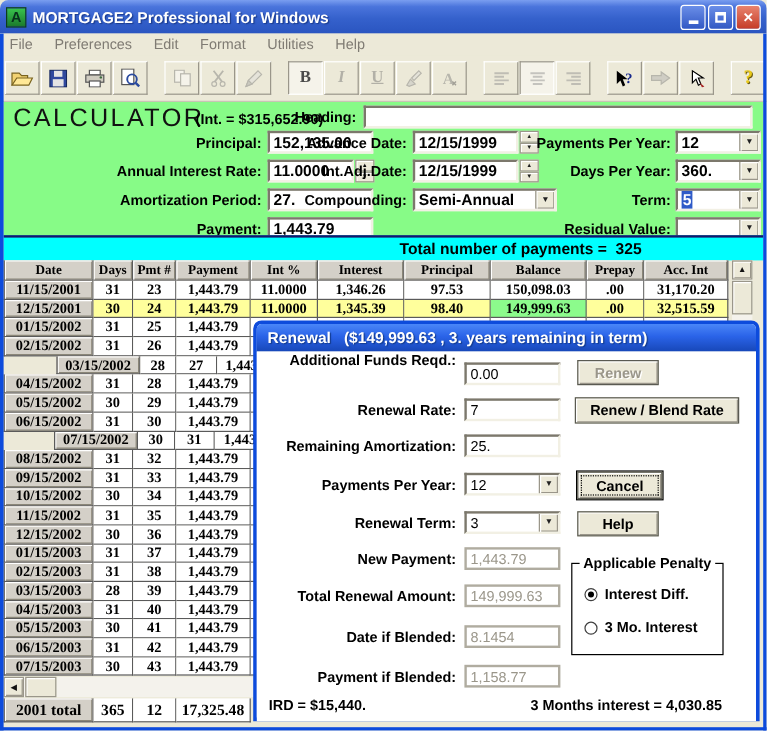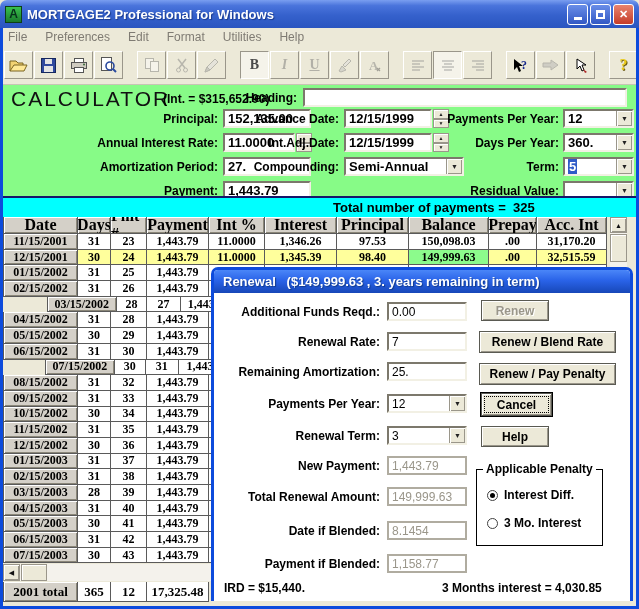--- a/index.html
+++ b/index.html
@@ -59,21 +59,21 @@
     display:flex;align-items:center;font-size:13px;font-weight:bold;color:#000;
     border-top:2px solid #16166a;white-space:pre}
   .cyanbar .lft{margin-left:5px}
   .cyanbar .rgt{position:absolute;left:330px}
   
   #sheet{position:absolute;left:3px;top:217px;width:604px}
   .srow{display:flex}
   .cell{border-right:1px solid #5a5a5a;border-bottom:1px solid #5a5a5a;
     font-family:"Liberation Serif",serif;font-weight:bold;font-size:12px;
     display:flex;align-items:center;justify-content:center;background:#fff;height:15.7px;overflow:hidden}
-  .srow.hdr .cell{height:17px;font-size:16px}
+  .srow.hdr .cell{height:17px;font-size:11px}
   .cell.gray{background:#d4d0c8;box-shadow:inset 1px 1px 0 #fff,inset -1px -1px 0 #8a8678;
     border-right:1px solid #5a5a5a}
   .cell.c0{border-left:1px solid #5a5a5a}
   .srow.cur .cell{background:#ffff9c}
   .srow.cur .cell.gray{background:#d4d0c8}
   .srow.cur .cell.bal{background:#8cfb8c}
   
   .vsb{position:absolute;left:610px;top:217px;width:17px;height:347px;background:#f4f2ec}
   .sbtn{background:#ece9d8;border:1px solid #9a968a;box-shadow:inset 1px 1px 0 #fff,inset -1px -1px 0 #9a968a;
     display:flex;align-items:center;justify-content:center;font-size:7px;color:#111}
@@ -643,21 +643,21 @@
           <span class="rad on"></span>
           <span>Interest Diff.</span>
         </div>
         <div class="radio-row" style="top:46px">
           <span class="rad"></span>
           <span>3 Mo. Interest</span>
         </div>
       </div>
       <div class="dstatus" style="left:10px">IRD = $15,440.</div>
       <div class="dstatus" style="left:228px">3 Months interest = 4,030.85</div>
-    <div class="dlbl" style="top: 12px;">Additional Funds Reqd.:</div>
+    <div class="dlbl" style="top: 0;">Additional Funds Reqd.:</div>
         <div class="dfield" style="top: 9px;">
           <span>0.00</span>
         </div>
         <div class="dlbl" style="top: 42px;">Renewal Rate:</div>
         <div class="dfield" style="top: 39px;">
           <span>7</span>
         </div>
         <div class="dlbl" style="top: 72px;">Remaining Amortization:</div>
         <div class="dfield" style="top: 69px;">
           <span>25.</span>
@@ -683,21 +683,20 @@
         <div class="dlbl" style="top: 231px;">Date if Blended:</div>
         <div class="dfield dis" style="top: 228px;">
           <span>8.1454</span>
         </div>
         <div class="dlbl" style="top: 264px;">Payment if Blended:</div>
         <div class="dfield dis" style="top: 261px;">
           <span>1,158.77</span>
         </div>
         <div class="dbtn dis" style="left: 267px; top: 7px; width: 68px; height: 21px;">Renew</div>
         <div class="dbtn" style="left: 265px; top: 38px; width: 137px; height: 22px;">Renew / Blend Rate</div>
-        <div class="dbtn" style="left: 265px; top: 70px; width: 137px; height: 22px;">Renew / Pay Penalty</div>
         <div class="dbtn focused" style="left: 267px; top: 100px; width: 71px; height: 23px;">Cancel</div>
         <div class="dbtn" style="left: 267px; top: 133px; width: 68px; height: 21px;">Help</div>
       </div>
   </div>
 
   <div class="bord" style="left:0;top:28px;width:3px;height:581px"></div>
   <div class="bord" style="left:636px;top:28px;width:3px;height:581px"></div>
   <div class="bord" style="left:0;top:606px;width:639px;height:3px"></div>
 </div>
 

